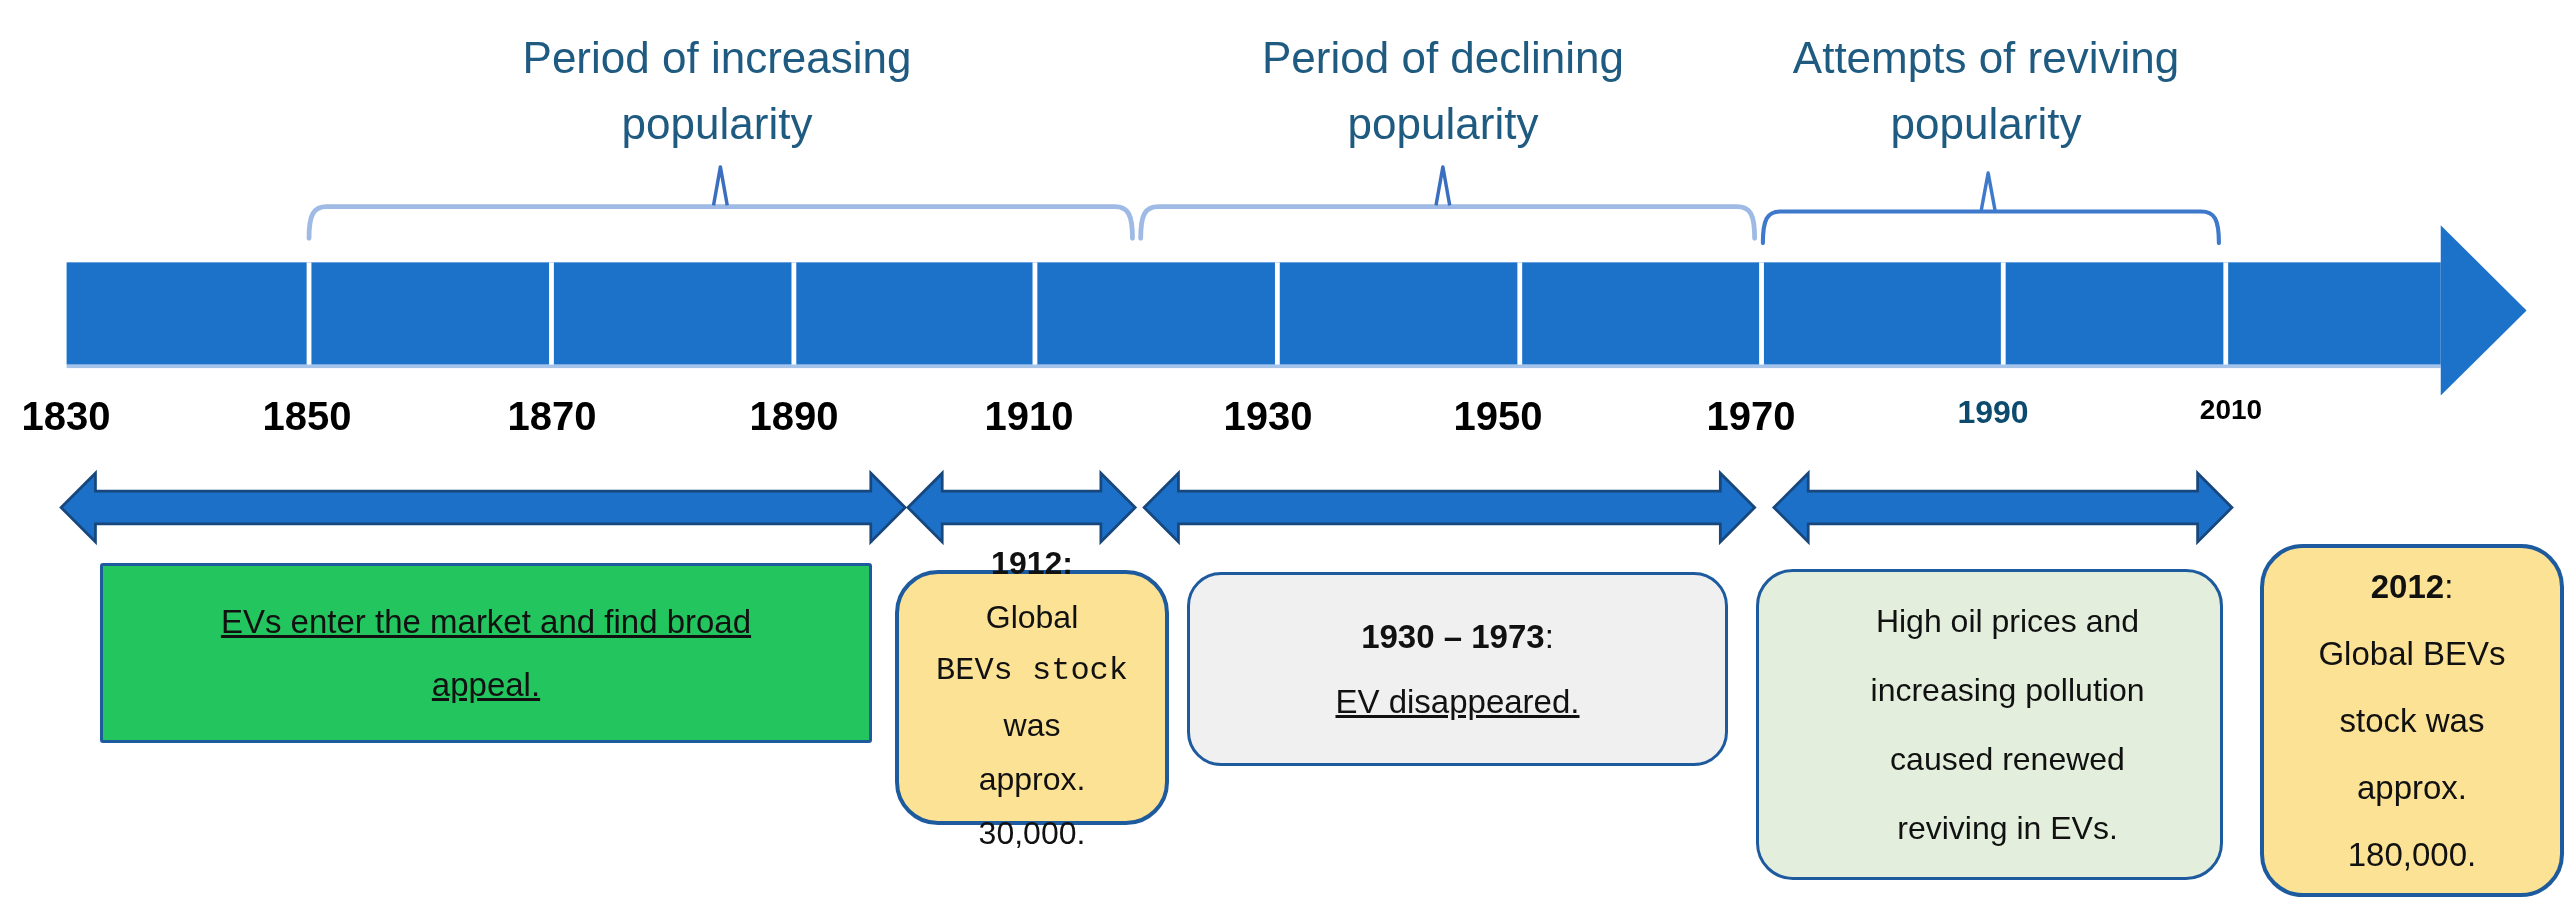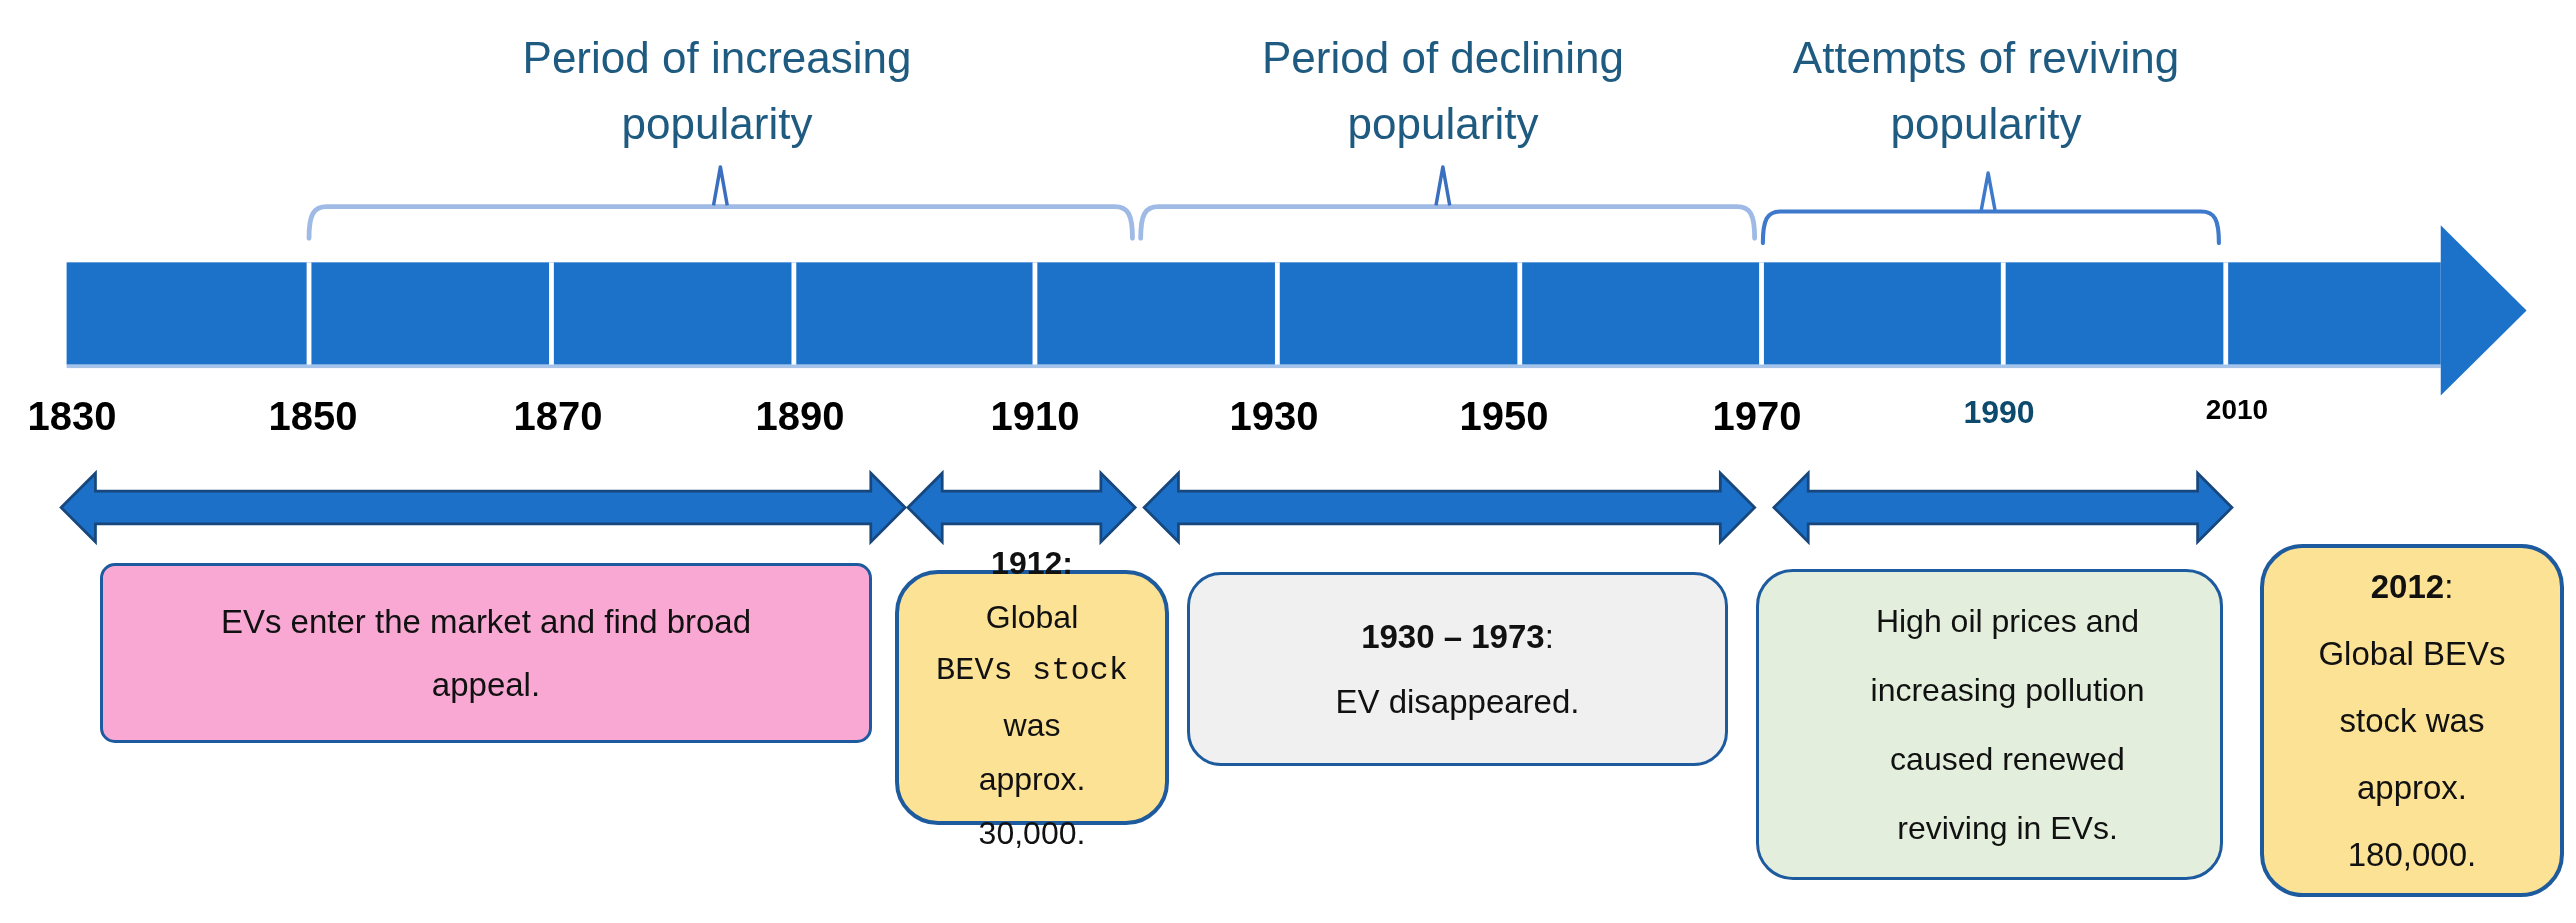--- a/index.html
+++ b/index.html
@@ -18,21 +18,20 @@
     transform:translateX(-50%);
     text-align:center;
     white-space:nowrap;
   }
   .plabel-line{white-space:nowrap;}
   .year{
     position:absolute;
     transform:translateX(-50%);
     font-weight:bold;
     white-space:nowrap;
-    margin-left:6px;
   }
   .ebox{
     position:absolute;
     box-sizing:border-box;
     display:flex;
     flex-direction:column;
     justify-content:center;
     align-items:center;
     text-align:center;
   }
@@ -96,35 +95,35 @@
       <div class="year" style="left: 552px; top: 394px; font-size: 40px; color: rgb(0, 0, 0);">1870</div>
       <div class="year" style="left: 794px; top: 394px; font-size: 40px; color: rgb(0, 0, 0);">1890</div>
       <div class="year" style="left: 1029px; top: 394px; font-size: 40px; color: rgb(0, 0, 0);">1910</div>
       <div class="year" style="left: 1268px; top: 394px; font-size: 40px; color: rgb(0, 0, 0);">1930</div>
       <div class="year" style="left: 1498px; top: 394px; font-size: 40px; color: rgb(0, 0, 0);">1950</div>
       <div class="year" style="left: 1751px; top: 394px; font-size: 40px; color: rgb(0, 0, 0);">1970</div>
       <div class="year" style="left: 1993px; top: 394px; font-size: 32px; color: #0c4a6e;">1990</div>
       <div class="year" style="left: 2231px; top: 394px; font-size: 28px; color: rgb(0, 0, 0);">2010</div>
     </div>
   <div class="layer">
-      <div class="ebox" style="left: 100px; top: 563px; width: 772px; height: 180px; background: #f9a8d4; border: 3.4px solid rgb(29, 91, 158); border-radius: 15px; font-size: 33px; color: rgb(17, 17, 17);">
+      <div class="ebox" style="left: 100px; top: 563px; width: 772px; height: 180px; background: #22c55e; border: 3.4px solid rgb(29, 91, 158); border-radius: 3px; font-size: 33px; color: rgb(17, 17, 17); text-decoration: underline;">
         <div class="ebox-line" style="line-height: 63px;"><span class="">EVs enter the market and find broad</span></div>
         <div class="ebox-line" style="line-height: 63px;"><span class="">appeal.</span></div>
       </div>
       <div class="ebox" style="left: 895px; top: 570px; width: 274px; height: 255px; background: rgb(252, 226, 148); border: 4.1px solid rgb(29, 91, 158); border-radius: 43px; font-size: 32px; color: rgb(17, 17, 17);">
         <div class="ebox-line" style="line-height: 54px;"><span class="seg-bold">1912:</span></div>
         <div class="ebox-line" style="line-height: 54px;"><span class="">Global</span></div>
         <div class="ebox-line" style="line-height: 54px; font-family: Liberation Mono, monospace;"><span class="">BEVs stock</span></div>
         <div class="ebox-line" style="line-height: 54px;"><span class="">was</span></div>
         <div class="ebox-line" style="line-height: 54px;"><span class="">approx.</span></div>
         <div class="ebox-line" style="line-height: 54px;"><span class="">30,000.</span></div>
       </div>
       <div class="ebox" style="left: 1187px; top: 572px; width: 541px; height: 194px; background: rgb(240, 240, 240); border: 3.4px solid rgb(29, 91, 158); border-radius: 34px; font-size: 33px; color: rgb(17, 17, 17);">
         <div class="ebox-line" style="line-height: 65px;"><span class="seg-bold">1930 – 1973</span><span class="">:</span></div>
-        <div class="ebox-line" style="line-height: 65px;"><span class="">EV disappeared.</span></div>
+        <div class="ebox-line" style="line-height: 65px; text-decoration: underline;"><span class="">EV disappeared.</span></div>
       </div>
       <div class="ebox" style="left: 1756px; top: 569px; width: 467px; height: 311px; background: rgb(227, 239, 220); border: 3.4px solid rgb(29, 91, 158); border-radius: 37px; font-size: 32px; color: rgb(17, 17, 17); padding-left: 36px;">
         <div class="ebox-line" style="line-height: 69px;"><span class="">High oil prices and</span></div>
         <div class="ebox-line" style="line-height: 69px;"><span class="">increasing pollution</span></div>
         <div class="ebox-line" style="line-height: 69px;"><span class="">caused renewed</span></div>
         <div class="ebox-line" style="line-height: 69px;"><span class="">reviving in EVs.</span></div>
       </div>
       <div class="ebox" style="left: 2260px; top: 544px; width: 304px; height: 353px; background: rgb(252, 226, 148); border: 4.1px solid rgb(29, 91, 158); border-radius: 43px; font-size: 33px; color: rgb(17, 17, 17);">
         <div class="ebox-line" style="line-height: 67px;"><span class="seg-bold">2012</span><span class="">:</span></div>
         <div class="ebox-line" style="line-height: 67px;"><span class="">Global BEVs</span></div>

